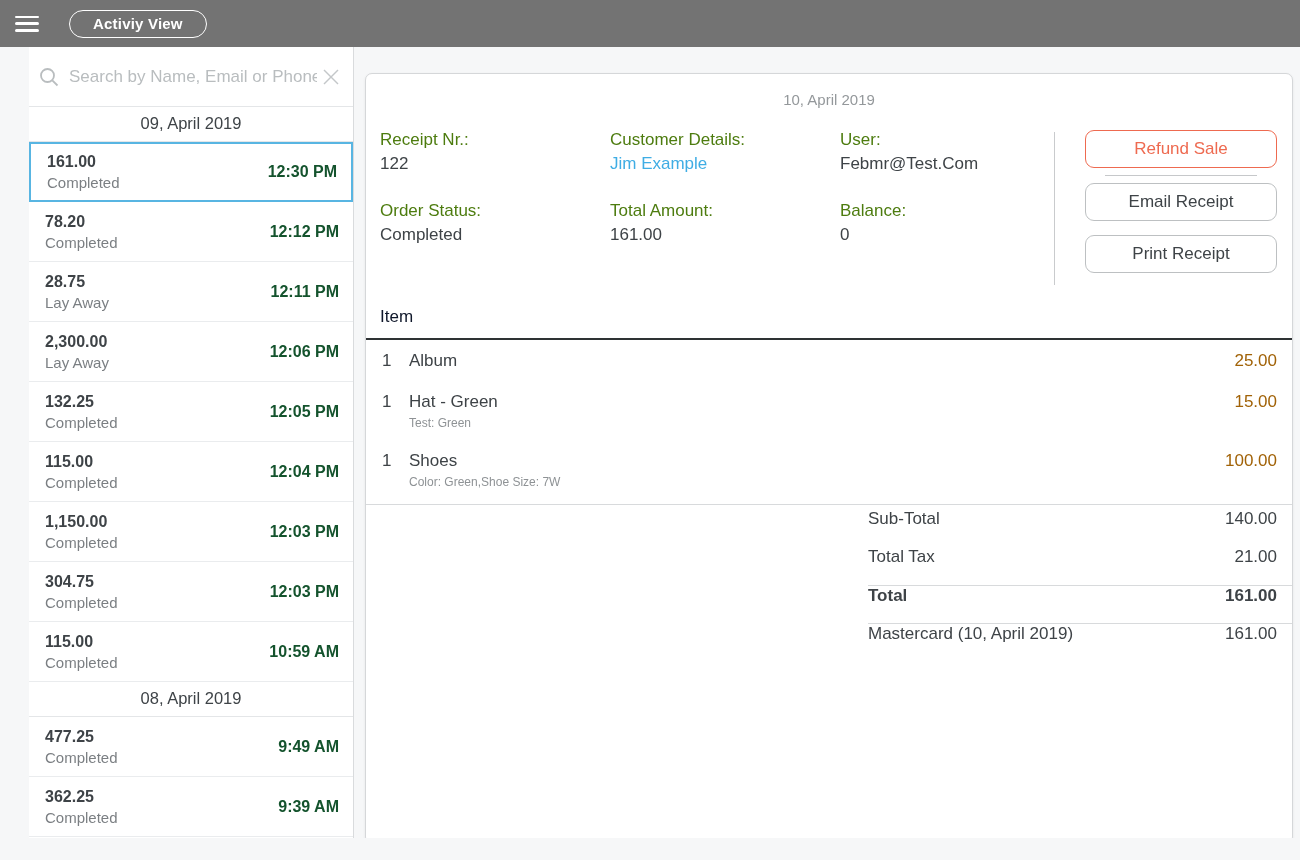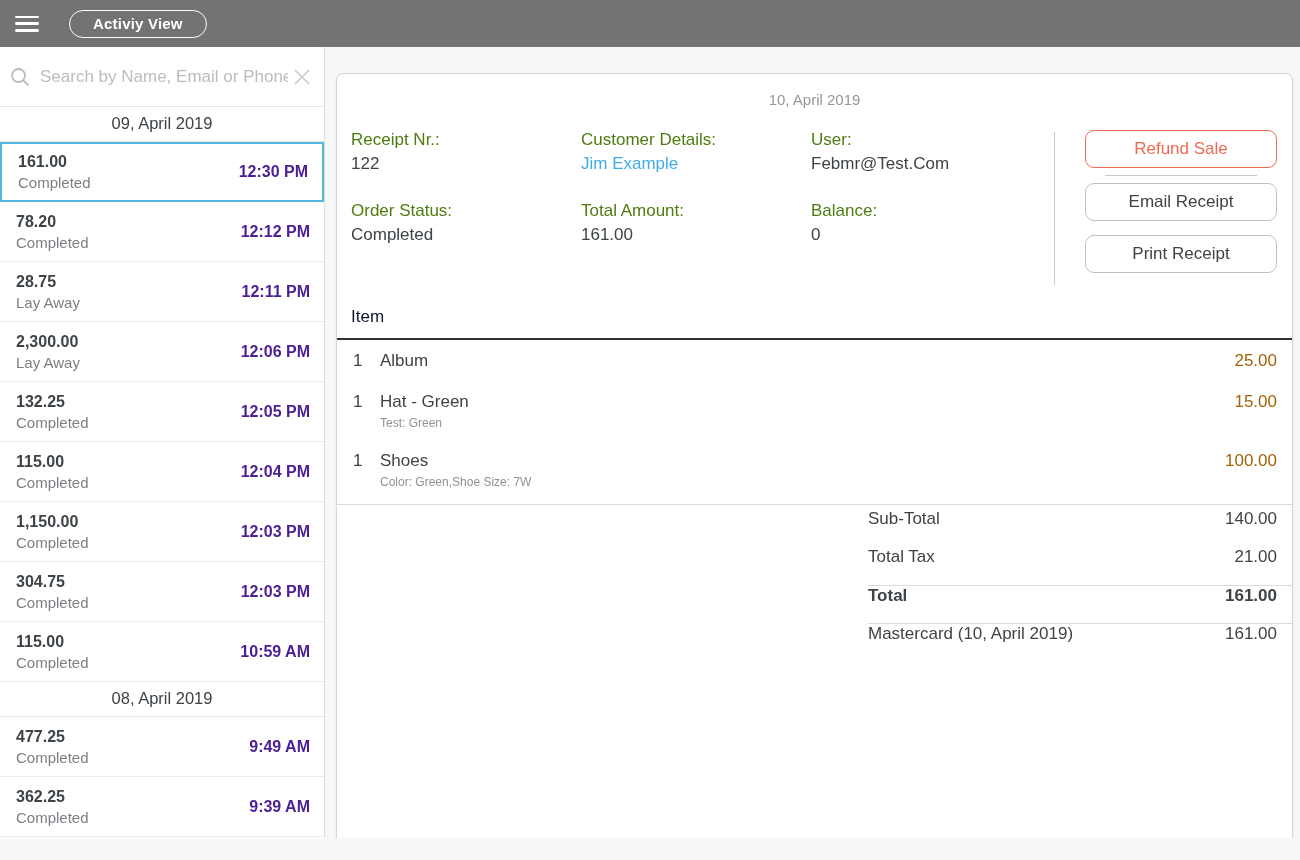--- a/index.html
+++ b/index.html
@@ -8,41 +8,41 @@
 
   
   .topbar { height: 47px; background: #737373; display: flex; align-items: center; padding: 0 15px; }
   .hamburger { width: 24px; height: 16px; display: flex; flex-direction: column; justify-content: space-between; cursor: pointer; }
   .hamburger span { display: block; height: 2.6px; background: #fff; border-radius: 2px; }
   .view-pill { margin-left: 30px; background: transparent; border: 1.6px solid #fff; color: #fff;
     border-radius: 15px; padding: 4px 23px 5px; font-size: 15px; font-weight: 700; letter-spacing: .2px;
     font-family: "Liberation Sans", sans-serif; cursor: pointer; }
 
   
-  .layout { display: flex; height: 791px; }
+  .layout { display: flex; height: 791px; padding-left: 29px; }
 
   
   .sidebar { width: 325px; min-width: 325px; background: #fff; border-right: 1px solid #D9DBDD;
     display: flex; flex-direction: column; overflow: hidden; }
   .search-row { height: 60px; min-height: 60px; display: flex; align-items: center;
     padding: 0 8px 0 8px; border-bottom: 1px solid #E4E6E8; }
   .search-row svg { flex: none; }
   .search-input { flex: 1; border: none; outline: none; font-size: 17px; color: #3E4347;
     font-family: "Liberation Sans", sans-serif; margin-left: 8px; min-width: 0; background: transparent; }
   .search-input::placeholder { color: #B9BDBF; }
   .clear-btn { flex: none; background: none; border: none; cursor: pointer; padding: 0 2px; line-height: 0; }
 
   .date-header { text-align: center; padding: 7px 0 8px; font-size: 16.5px; color: #3E4347;
     border-bottom: 1px solid #E4E6E8; background: #fff; }
   .txn { height: 60px; min-height: 60px; display: flex; align-items: center; justify-content: space-between;
     padding: 0 14px 0 16px; border-bottom: 1px solid #EAECEE; cursor: pointer; background: #fff; }
   .txn.selected { border: 2px solid #58B5E2; }
   .txn .amount { font-size: 16px; font-weight: 700; color: #3E4347; margin-bottom: 3px; }
   .txn .status { font-size: 15px; color: #7B7F83; }
-  .txn .time { font-size: 16px; font-weight: 700; color: #4c1d95; white-space: nowrap; }
+  .txn .time { font-size: 16px; font-weight: 700; color: #14532d; white-space: nowrap; }
 
   
   .main { flex: 1; padding: 26px 7px 15px 11px; overflow: hidden; }
   .card { background: #fff; border: 1px solid #D5D7D9; border-radius: 7px; height: 771px;
     box-shadow: 0 1px 3px rgba(0,0,0,.07); display: flex; flex-direction: column; overflow: hidden; }
   .card-date { text-align: center; padding-top: 17px; font-size: 15px; color: #94989B; }
 
   .header-row { display: flex; padding: 22px 15px 0 14px; }
   .info-grid { flex: 1; display: grid; grid-template-columns: 230px 230px 1fr; row-gap: 27px; align-content: start; }
   .field .label { font-size: 17px; font-weight: 400; color: #4d7c0f; margin-bottom: 4px; }

